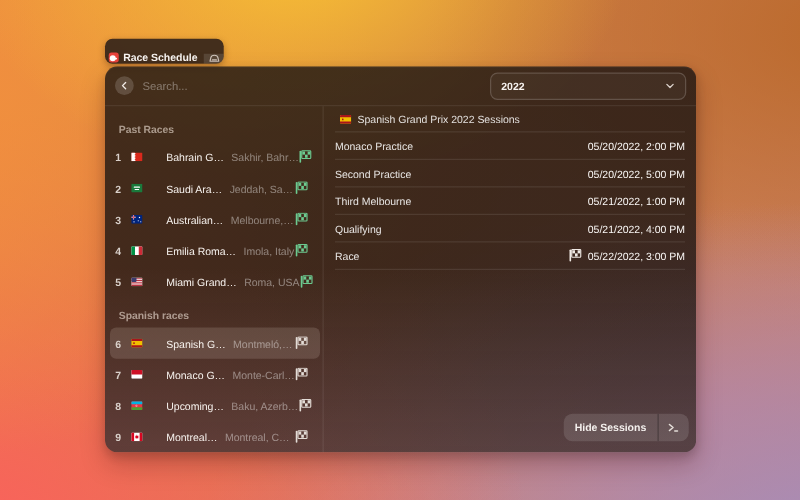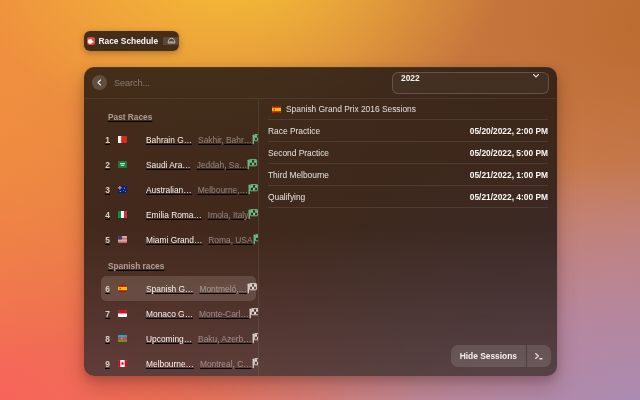--- a/index.html
+++ b/index.html
@@ -16,41 +16,41 @@
       radial-gradient(85% 78% at 108% 118%, #a18fc6 0%, rgba(161,143,198,0) 100%),
       radial-gradient(58% 42% at 88% 82%, rgba(202,127,132,0.8) 0%, rgba(202,127,132,0) 100%),
       radial-gradient(60% 36% at 55% 110%, rgba(232,136,124,0.55) 0%, rgba(232,136,124,0) 100%),
       radial-gradient(55% 52% at 108% 6%, rgba(185,103,38,0.9) 0%, rgba(185,103,38,0) 100%),
       linear-gradient(115deg, #e8923f 0%, #cf7d42 50%, #c77e62 100%);
   }
 
   
   .chip {
     position:absolute; left:84px; top:31px; height:20px;
-    display:flex; align-items:center;
+    display:flex; align-items:flex-end;
     background:rgba(52,36,26,0.92);
     border-radius:6px;
     box-shadow:0 2px 6px rgba(60,20,10,0.35);
     overflow:hidden;
   }
   .chip-main { display:flex; align-items:center; padding:0 4px 0 3px; }
   .chip-app-icon {
     width:7.5px; height:7.5px; border-radius:2.2px; background:#e8433c;
     display:flex; align-items:center; justify-content:center;
   }
   .chip-label { font-size:8.4px; font-weight:700; color:#f8f4f1; margin-left:4px; }
   .chip-divider { width:1px; background:rgba(0,0,0,0.35); }
   .chip-badge {
     width:16px; display:flex; align-items:center; justify-content:center;
     background:rgba(255,255,255,0.12);
   }
 
   
   .window {
-    position:absolute; left:84px; top:67px; width:473px; height:309px;
+    position:absolute; left:84px; top:53px; width:473px; height:309px;
     border-radius:10px;
     background-image:
       linear-gradient(180deg, rgba(232,178,185,0) 52%, rgba(232,178,185,0.17) 100%),
       linear-gradient(rgba(30,22,19,0.82), rgba(30,22,19,0.82));
     box-shadow:inset 0 1px 0 rgba(255,255,255,0.05), 0 10px 20px rgba(70,15,15,0.25), 0 3px 8px rgba(0,0,0,0.16);
     display:flex; flex-direction:column;
     overflow:hidden;
   }
 
   .win-header {
@@ -64,34 +64,33 @@
     background:rgba(255,255,255,0.16);
     display:flex; align-items:center; justify-content:center;
     flex:0 0 auto;
   }
   .search-placeholder { margin-left:7px; font-size:9px; color:rgba(255,255,255,0.36); }
   .year-dropdown {
     margin-left:auto; width:157px; height:22px;
     border:1px solid rgba(255,255,255,0.17);
     background:rgba(255,255,255,0.04);
     border-radius:6px;
-    display:flex; padding:0 8px;
+    display:flex; align-items:center; padding:0 8px;
   }
   .year-value { font-size:8.4px; font-weight:700; color:#f7f3f0; }
   .year-dropdown svg { margin-left:auto; }
 
   .win-body { flex:1; display:flex; min-height:0; }
 
   
   .list-panel {
     width:175px; flex:0 0 175px;
     border-right:1px solid rgba(255,255,255,0.08);
-    padding:8px 2px 0 17px;
+    padding:8px 2px 0 4px;
     overflow:hidden;
-    text-decoration:underline;
   }
   .section-title {
     height:20px; display:flex; align-items:center;
     padding-left:7px;
     font-size:8.3px; font-weight:600; color:rgba(236,222,212,0.62);
   }
   .section-title.second { margin-top:4px; }
   .race-row {
     height:25px; display:flex; align-items:center;
     padding-right:9px; border-radius:5px;
@@ -114,21 +113,21 @@
   .detail-header {
     height:21px; display:flex; align-items:center;
     border-bottom:1px solid rgba(255,255,255,0.09);
   }
   .detail-title { margin-left:5px; font-size:8.4px; font-weight:500; color:rgba(255,255,255,0.85); }
   .session-row {
     height:22px; display:flex; align-items:center;
     border-bottom:1px solid rgba(255,255,255,0.09);
   }
   .session-label { font-size:8.4px; font-weight:500; color:rgba(255,255,255,0.88); }
-  .session-date { margin-left:auto; font-size:8.4px; font-weight:700; color:#fbf8f6; display:flex; align-items:center; }
+  .session-date { margin-left:auto; font-size:8.4px; font-weight:400; color:#fbf8f6; display:flex; align-items:center; }
   .session-date .race-flag-icon { margin-right:4px; display:flex; }
 
   
   .action-pill {
     position:absolute; right:6px; bottom:9px; height:22px;
     background:rgba(255,255,255,0.12);
     border-radius:7px;
     display:flex; align-items:center;
     overflow:hidden;
   }
@@ -350,58 +349,69 @@
       <div class="race-row">
         <span class="race-index">9</span>
         <span class="race-flag">
           <svg width="9" height="7" viewBox="0 0 9 7">
               <rect width="9" height="7" rx="0.8" fill="#fff"></rect>
               <path d="M0.8 0 H2.3 V7 H0.8 A0.8 0.8 0 0 1 0 6.2 V0.8 A0.8 0.8 0 0 1 0.8 0 Z" fill="#d80621"></path>
               <path d="M6.7 0 H8.2 A0.8 0.8 0 0 1 9 0.8 V6.2 A0.8 0.8 0 0 1 8.2 7 H6.7 Z" fill="#d80621"></path>
               <path d="M4.5 1.6 L5 2.8 L6 2.6 L5.4 3.8 L6.1 4.3 L4.5 4.7 L2.9 4.3 L3.6 3.8 L3 2.6 L4 2.8 Z" fill="#d80621"></path>
             </svg>
         </span>
-        <span class="race-title">Melbourne…</span>
+        <span class="race-title">Montreal…</span>
         <span class="race-subtitle">Montreal, C…</span>
         <span class="race-status">
           <svg width="11" height="11" viewBox="0 0 11 11" style="color:#e3dcd6">
               <use href="#checker-flag"></use>
             </svg>
         </span>
       </div>
     </div>
 
     <div class="detail-panel">
       <div class="detail-header">
         <span class="race-flag">
           <svg width="9" height="7" viewBox="0 0 9 7">
               <rect width="9" height="7" rx="0.8" fill="#f1bf00"></rect>
               <path d="M0.8 0 H8.2 A0.8 0.8 0 0 1 9 0.8 V1.8 H0 V0.8 A0.8 0.8 0 0 1 0.8 0 Z" fill="#aa151b"></path>
               <path d="M0 5.2 H9 V6.2 A0.8 0.8 0 0 1 8.2 7 H0.8 A0.8 0.8 0 0 1 0 6.2 Z" fill="#aa151b"></path>
               <rect x="1.6" y="2.8" width="1.2" height="1.4" rx="0.3" fill="#aa151b"></rect>
             </svg>
         </span>
-        <span class="detail-title">Spanish Grand Prix 2016 Sessions</span>
+        <span class="detail-title">Spanish Grand Prix 2022 Sessions</span>
       </div>
 
       <div class="session-row">
-        <span class="session-label">Race Practice</span>
+        <span class="session-label">Monaco Practice</span>
         <span class="session-date">05/20/2022, 2:00 PM</span>
       </div>
       <div class="session-row">
         <span class="session-label">Second Practice</span>
         <span class="session-date">05/20/2022, 5:00 PM</span>
       </div>
       <div class="session-row">
         <span class="session-label">Third Melbourne</span>
         <span class="session-date">05/21/2022, 1:00 PM</span>
       </div>
       <div class="session-row">
         <span class="session-label">Qualifying</span>
         <span class="session-date">05/21/2022, 4:00 PM</span>
+      </div>
+      <div class="session-row">
+        <span class="session-label">Race</span>
+        <span class="session-date">
+          <span class="race-flag-icon">
+            <svg width="11" height="11" viewBox="0 0 11 11" style="color:#efe9e4">
+                <use href="#checker-flag"></use>
+              </svg>
+          </span>
+          <span>05/22/2022, 3:00 PM</span>
+        </span>
       </div>
 
       <div class="action-pill">
         <span class="action-label">Hide Sessions</span>
         <span class="action-divider"></span>
         <span class="key-badge">
           <svg width="10" height="9" viewBox="0 0 10 9">
             <path d="M1.6 1.6 L4.4 4 L1.6 6.4" fill="none" stroke="#e4ddd8" stroke-width="1.3" stroke-linecap="round" stroke-linejoin="round"></path>
             <rect x="5.2" y="6.1" width="3.4" height="1.3" rx="0.6" fill="#e4ddd8"></rect>
           </svg>

